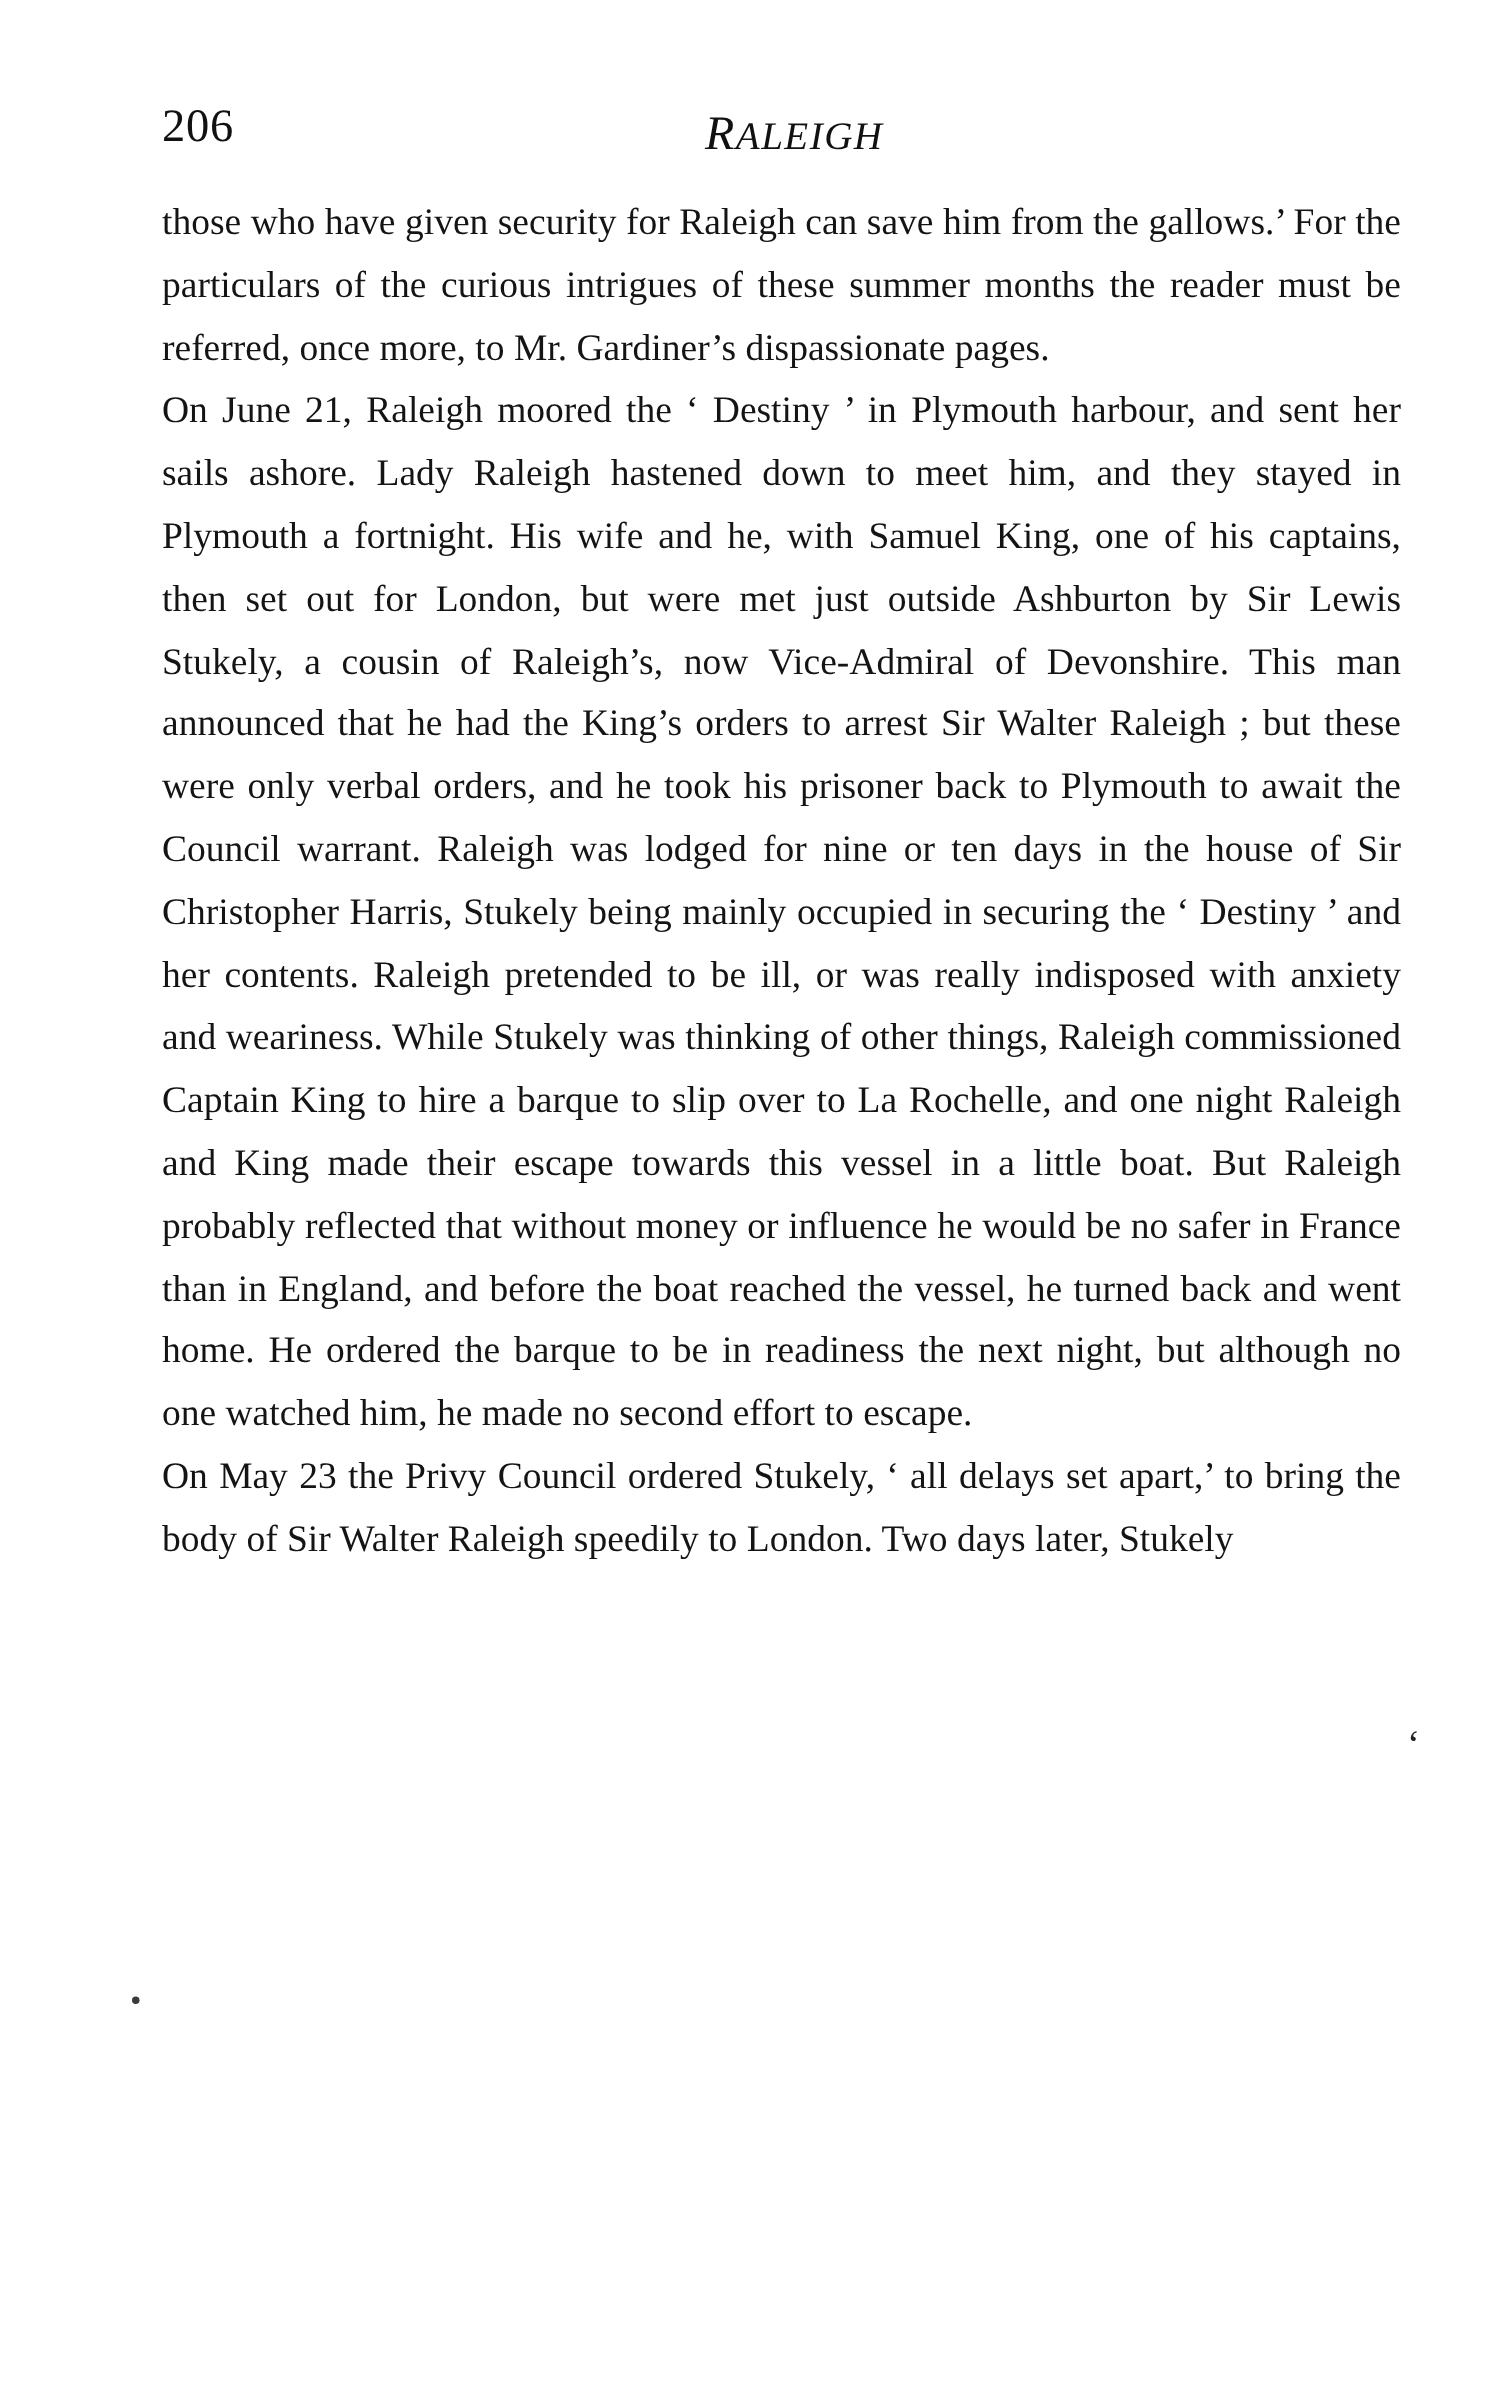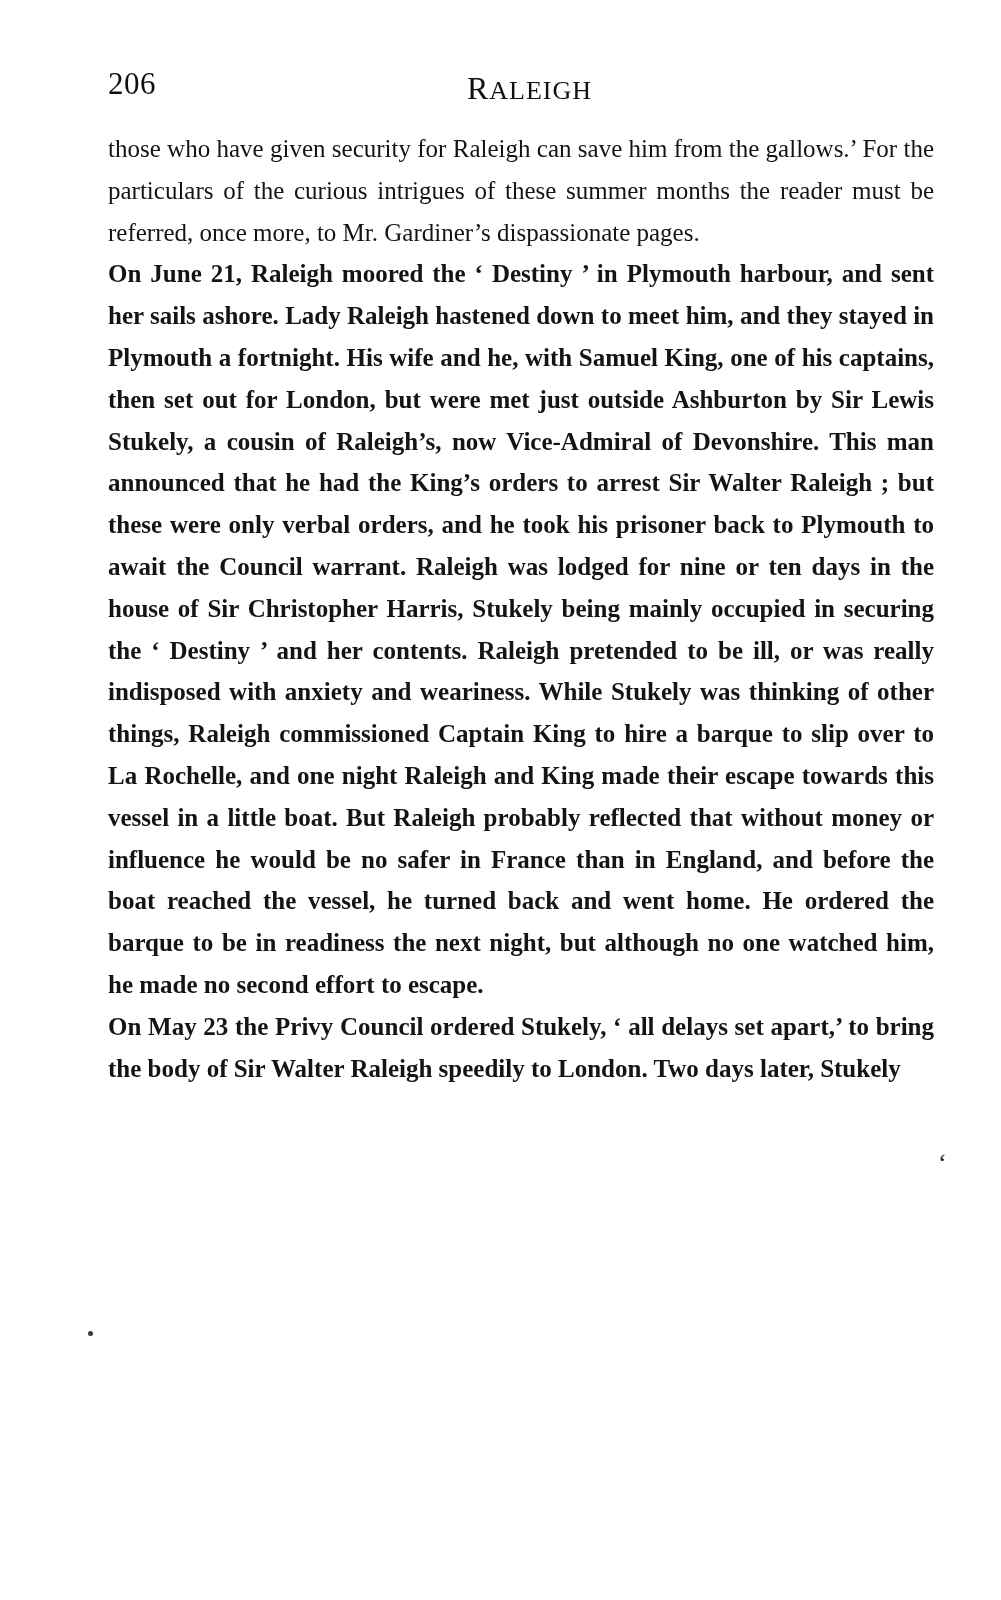--- a/index.html
+++ b/index.html
@@ -35,20 +35,21 @@
     letter-spacing: 0.5px;
     color: #111;
   }
   .running-title {
     position: absolute;
     left: 0;
     right: 0;
     top: 10px;
     text-align: center;
     font-size: 26px;
+    font-style: italic;
     letter-spacing: 1px;
     color: #111;
     padding-left: 18px;
   }
   .running-title .drop {
     font-size: 32px;
   }
   .body-text {
     width: 826px;
     margin-top: 4px;
@@ -58,21 +59,20 @@
     text-justify: inter-word;
     color: #141414;
     hyphens: manual;
   }
   .body-text p {
     margin: 0;
     text-indent: 0;
   }
   .body-text p + p {
     margin-top: 0;
-    font-weight: bold;
   }
   .indent {
     text-indent: 52px;
   }
   .stray-mark {
     position: absolute;
     left: 88px;
     top: 1331px;
     width: 5px;
     height: 5px;

